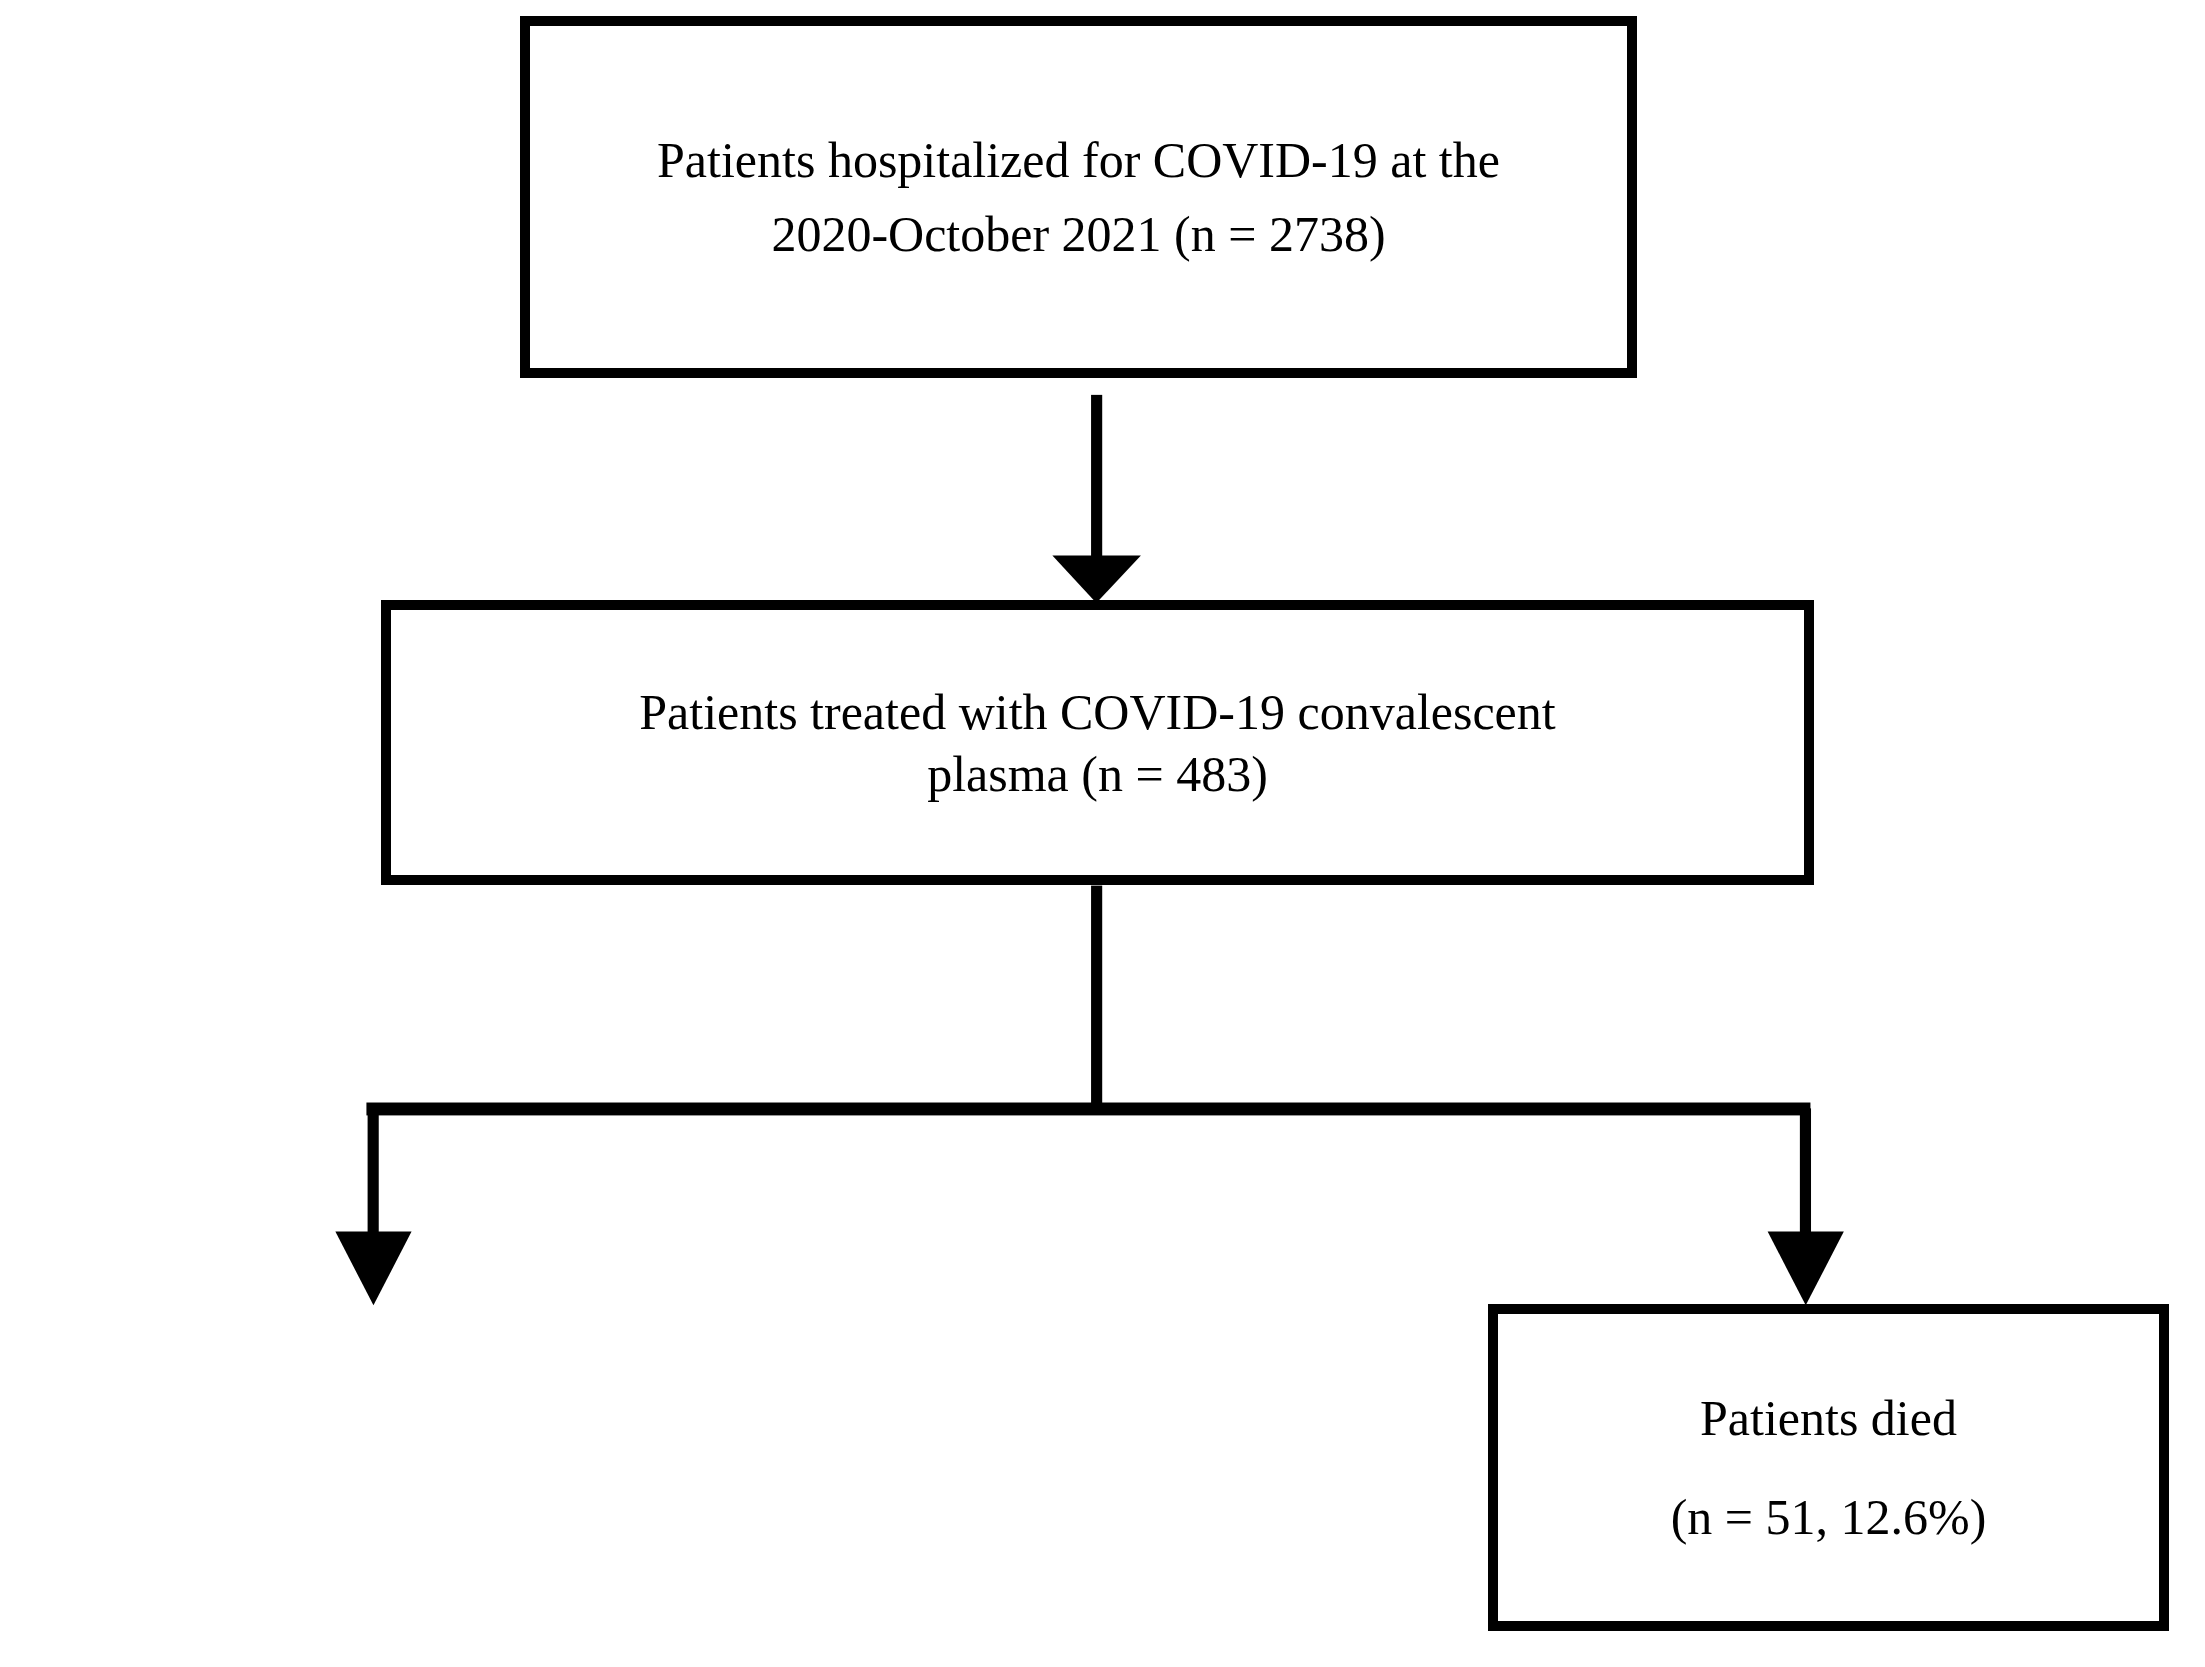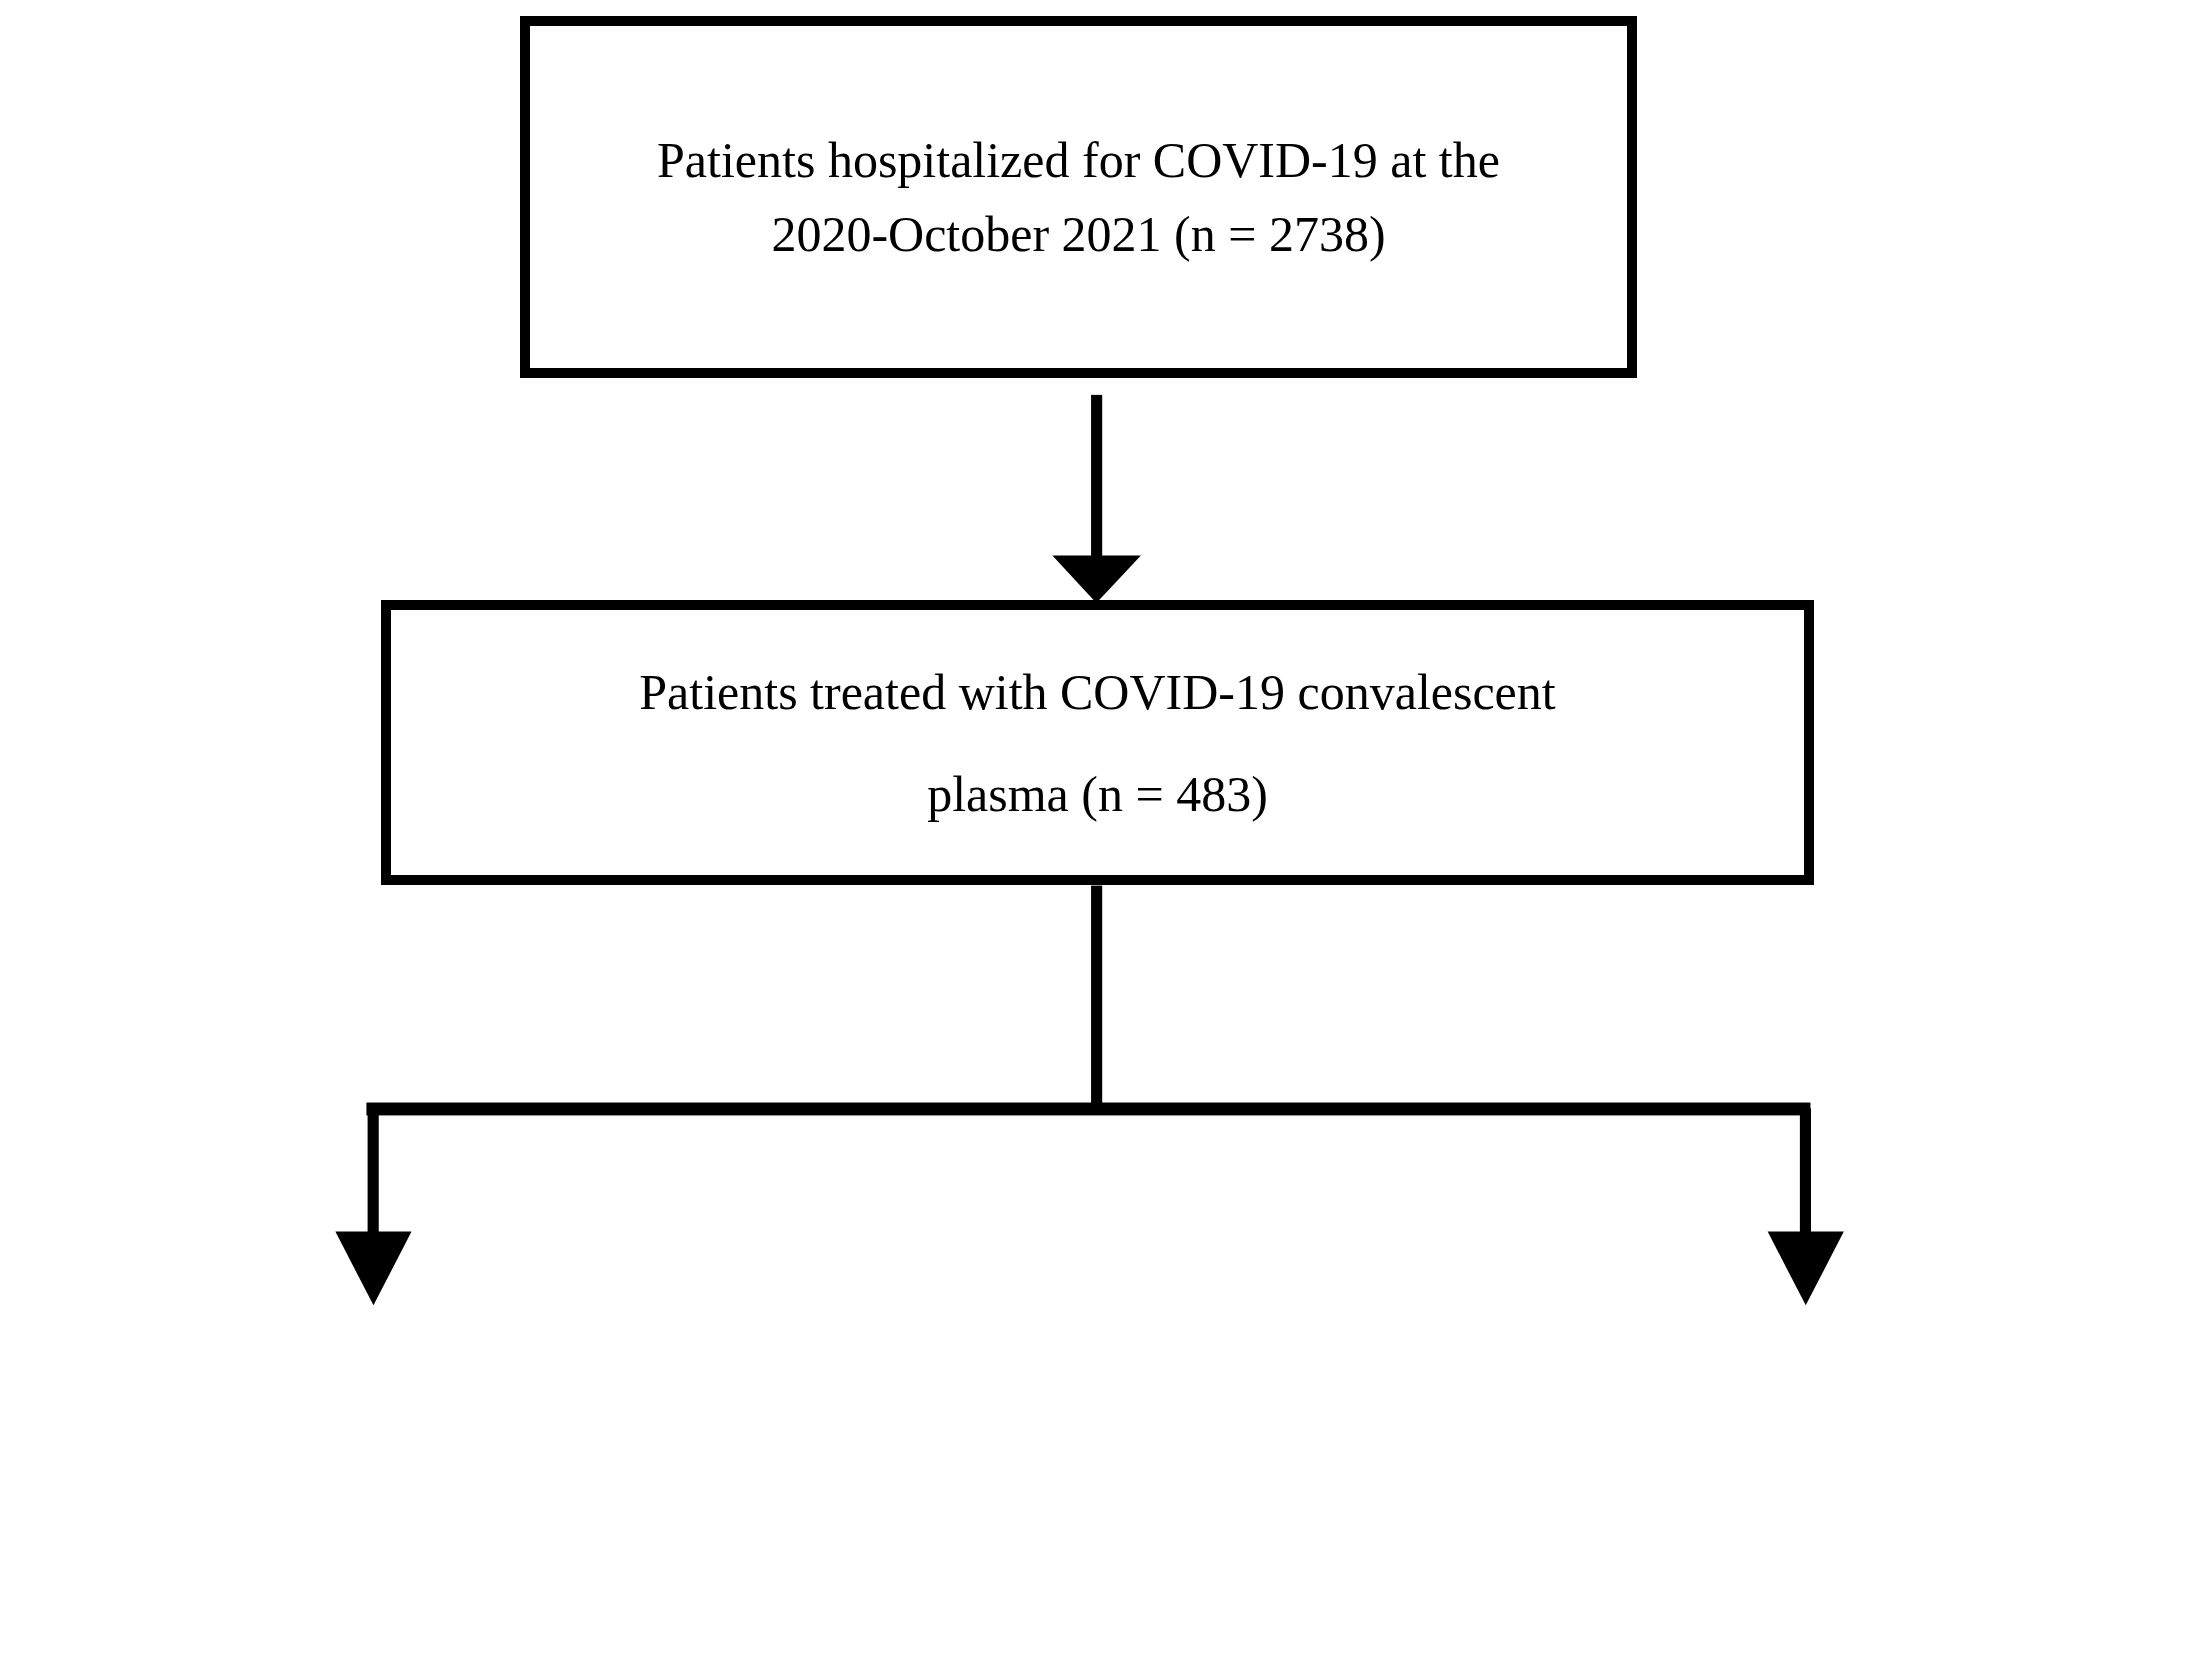--- a/index.html
+++ b/index.html
@@ -58,21 +58,21 @@
   
   #node-treated {
     left: 381px;
     top: 600px;
     width: 1433px;
     height: 285px;
   }
   #node-treated .line {
     font-size: 50px;
     line-height: 1.0;
-    margin: 26px 0;
+    margin: 6px 0;
   }
 
   
   .outcome {
     top: 1304px;
     width: 681px;
     height: 327px;
   }
   #node-alive { left: 29px; }
   #node-died  { left: 1488px; }
@@ -115,15 +115,19 @@
     <span class="line">Patients hospitalized for COVID-19 at the</span>
     <span class="line">2020-October 2021 (n = 2738)</span>
   </div>
 
   <div class="node" id="node-treated">
     <span class="line">Patients treated with COVID-19 convalescent</span>
     <span class="line">plasma (n = 483)</span>
   </div>
 
 
+  <div class="node outcome" id="node-died">
+    <span class="line">Patients died</span>
+    <span class="line">(n = 51, 12.6%)</span>
+  </div>
 
 </div>
 
 
 </body></html>

